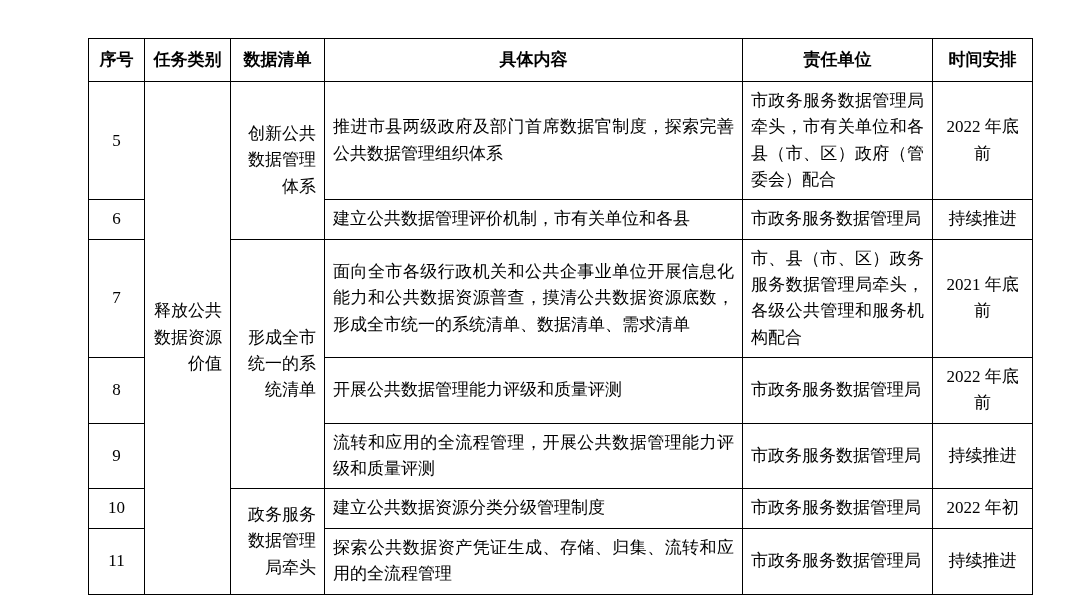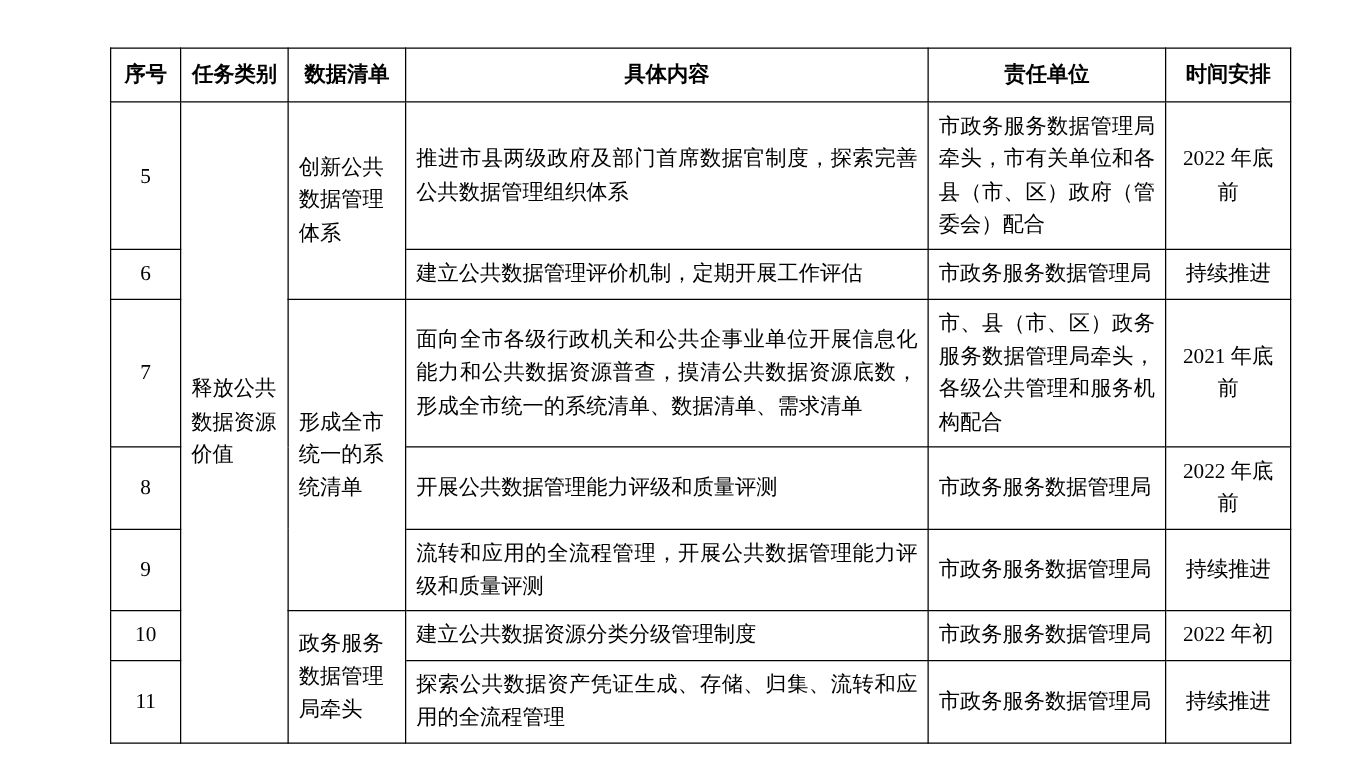--- a/index.html
+++ b/index.html
@@ -48,21 +48,21 @@
   .col-unit  { width: 190px; }
   .col-time  { width: 100px; }
 
   td.center { text-align: center; }
   td.justify {
     text-align: justify;
     text-align-last: left;
   }
   td.cat-cell,
   td.task-cell {
-    text-align: left;
+    text-align: right;
     vertical-align: middle;
     padding-left: 6px;
     padding-right: 4px;
     letter-spacing: 0px;
   }
   td.unit-cell {
     text-align: justify;
     text-align-last: left;
   }
   td.unit-center {
@@ -96,21 +96,21 @@
       <tr>
         <td class="center">5</td>
         <td class="cat-cell" rowspan="7">释放公共数据资源价值</td>
         <td class="task-cell" rowspan="2">创新公共数据管理体系</td>
         <td class="justify">推进市县两级政府及部门首席数据官制度，探索完善公共数据管理组织体系</td>
         <td class="unit-cell">市政务服务数据管理局牵头，市有关单位和各县（市、区）政府（管委会）配合</td>
         <td class="center">2022 年底前</td>
       </tr>
       <tr>
         <td class="center">6</td>
-        <td class="justify">建立公共数据管理评价机制，定期开展工作评估</td>
+        <td class="justify">建立公共数据管理评价机制，市有关单位和各县</td>
         <td class="unit-center">市政务服务数据管理局</td>
         <td class="center">持续推进</td>
       </tr>
       <tr>
         <td class="center">7</td>
         <td class="task-cell" rowspan="3">形成全市统一的系统清单</td>
         <td class="justify">面向全市各级行政机关和公共企事业单位开展信息化能力和公共数据资源普查，摸清公共数据资源底数，形成全市统一的系统清单、数据清单、需求清单</td>
         <td class="unit-cell">市、县（市、区）政务服务数据管理局牵头，各级公共管理和服务机构配合</td>
         <td class="center">2021 年底前</td>
       </tr>

